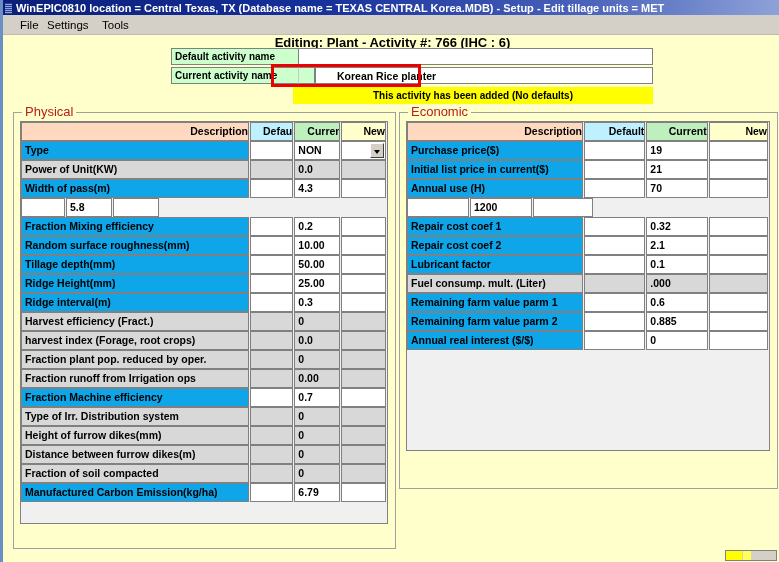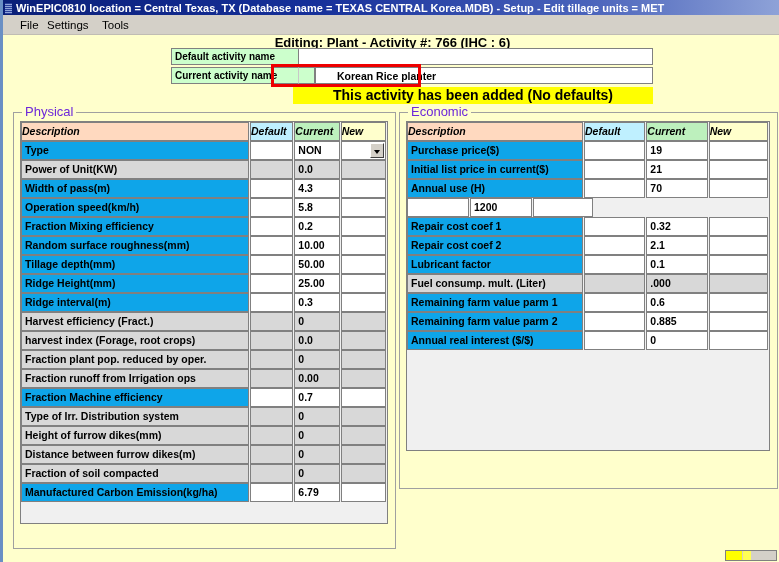--- a/index.html
+++ b/index.html
@@ -98,39 +98,39 @@
     border: 3px solid #ee0000;
     box-sizing: border-box;
     pointer-events: none;
   }
 
   .status-msg {
     position: absolute; left: 290px; top: 87px;
     width: 360px; height: 17px; line-height: 17px;
     background: #ffff00;
     text-align: center;
-    font-size: 14px; font-weight: bold;
+    font-size: 10px; font-weight: bold;
     color: #000;
   }
 
   
   .groupbox {
     position: absolute;
     border: 1px solid #a0a0a0;
     background: #ffffcc;
     box-sizing: border-box;
   }
   .groupbox.physical { left: 10px; top: 112px; width: 383px; height: 437px; }
   .groupbox.economic { left: 396px; top: 112px; width: 379px; height: 377px; }
   .gb-title {
     position: absolute; top: -9px; left: 8px;
     background: #ffffcc;
     padding: 0 3px;
     font-size: 13px;
-    color: #6d28d9;
+    color: #b91c1c;
   }
 
   
   .tbl {
     position: absolute;
     background: #f0f0f0;
     border: 1px solid #808080;
     box-sizing: border-box;
   }
   .tbl.physical { left: 6px; top: 8px; width: 368px; height: 403px; }
@@ -147,25 +147,24 @@
     font-weight: bold;
     color: #000;
     padding-left: 3px;
     overflow: hidden;
     white-space: nowrap;
     margin: 0 1px 0 0;
   }
 
   
   .hrow .cell {
-    text-align: left;
-    padding-left: 0;
+    text-align: right;
+    padding-left: 12px;
     font-size: 10.5px;
     border: 1px solid #808080;
-    font-style: italic;
   }
   .c-desc  { flex: 0 0 auto; }
   .hrow .c-desc  { background: #ffd9bf; }
   .hrow .c-def   { background: #bff0ff; }
   .hrow .c-cur   { background: #bdf0bd; }
   .hrow .c-new   { background: #ffffcc; }
 
   
   .drow .c-desc.on  { background: #0ea5e9; }
   .drow .c-desc.off { background: #d8d8d8; }
@@ -282,21 +281,20 @@
           <div class="cell c-cur off">0.0</div>
           <div class="cell c-new off"></div>
         </div>
         <div class="trow drow">
           <div class="cell c-desc on">Width of pass(m)</div>
           <div class="cell c-def on"></div>
           <div class="cell c-cur on">4.3</div>
           <div class="cell c-new on"></div>
         </div>
         <div class="trow drow">
-          <div class="cell c-desc on">Operation speed(km/h)</div>
           <div class="cell c-def on"></div>
           <div class="cell c-cur on">5.8</div>
           <div class="cell c-new on"></div>
         </div>
         <div class="trow drow">
           <div class="cell c-desc on">Fraction Mixing efficiency</div>
           <div class="cell c-def on"></div>
           <div class="cell c-cur on">0.2</div>
           <div class="cell c-new on"></div>
         </div>

